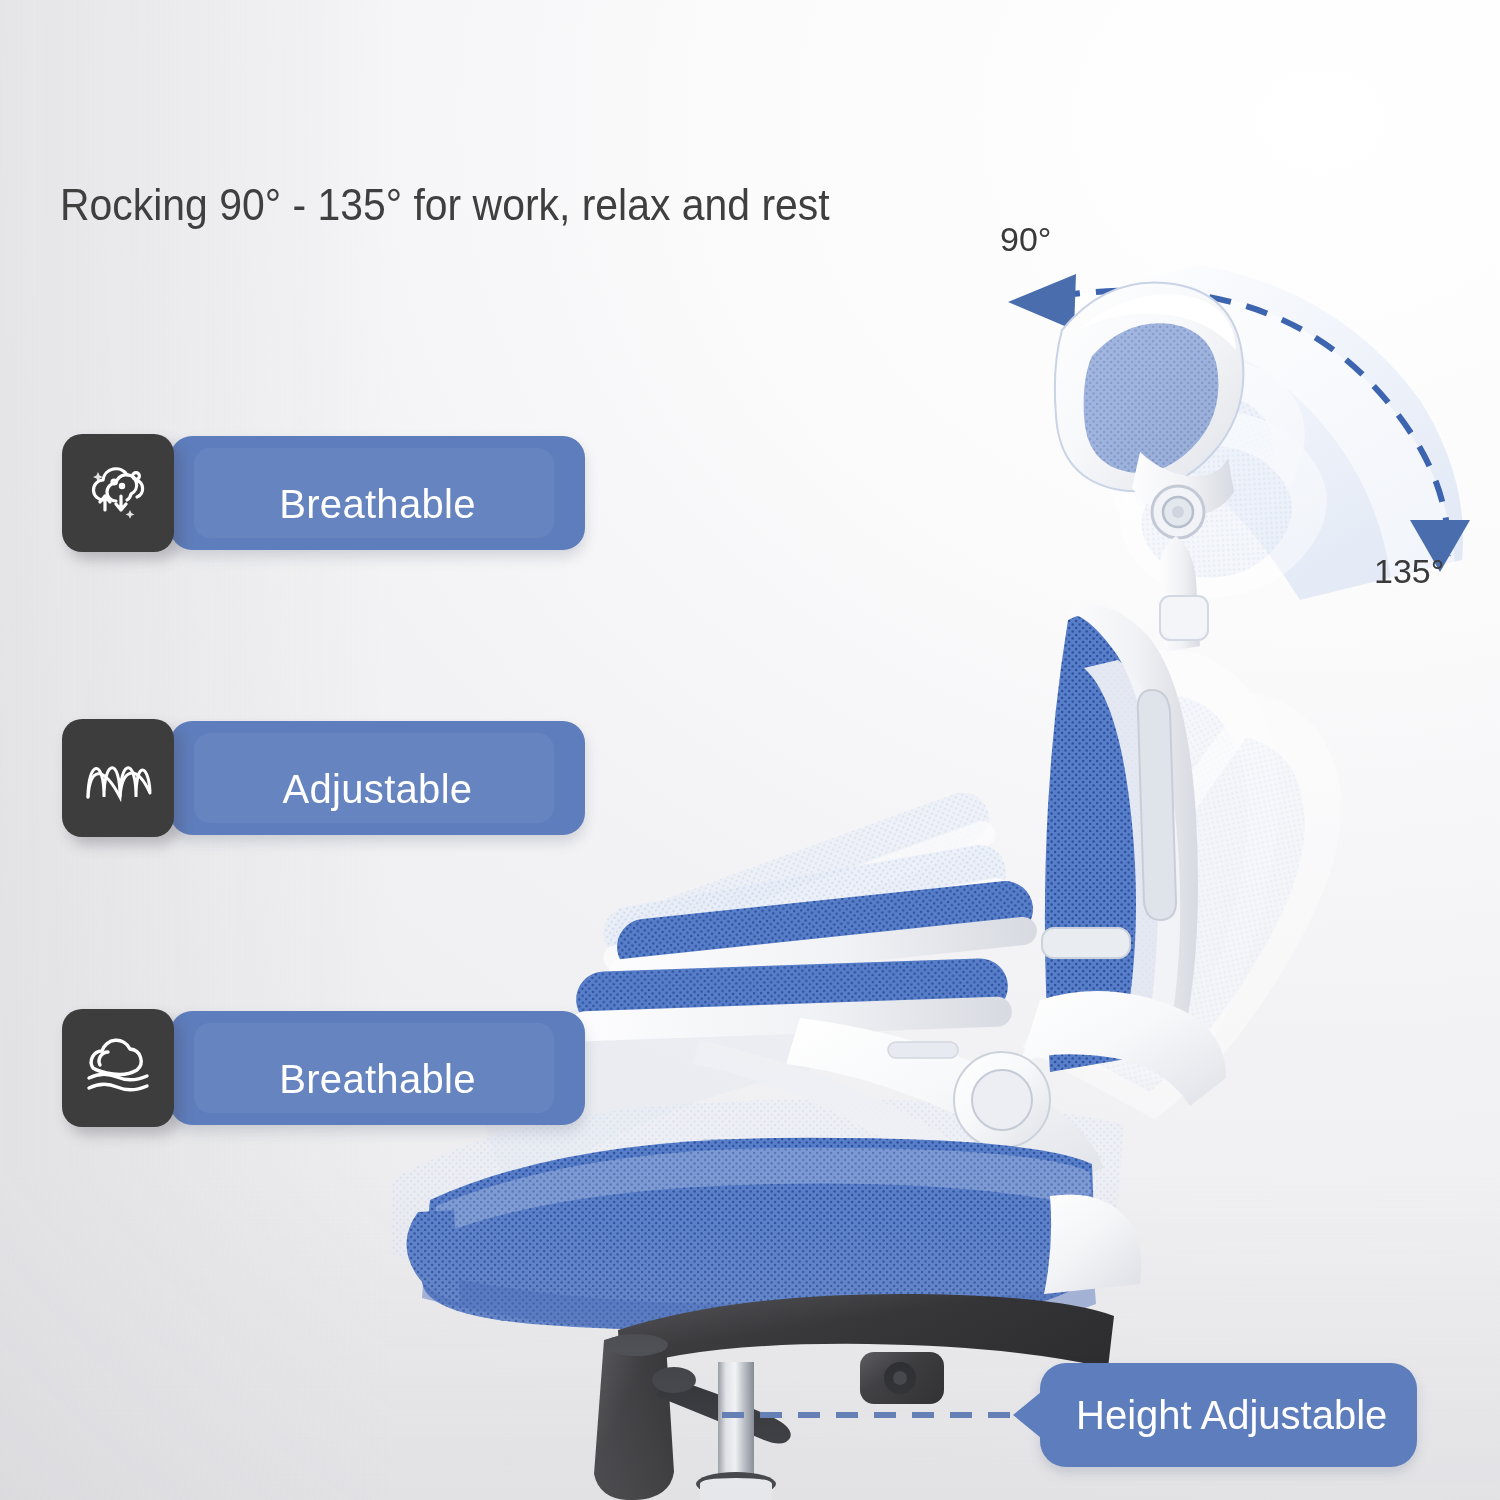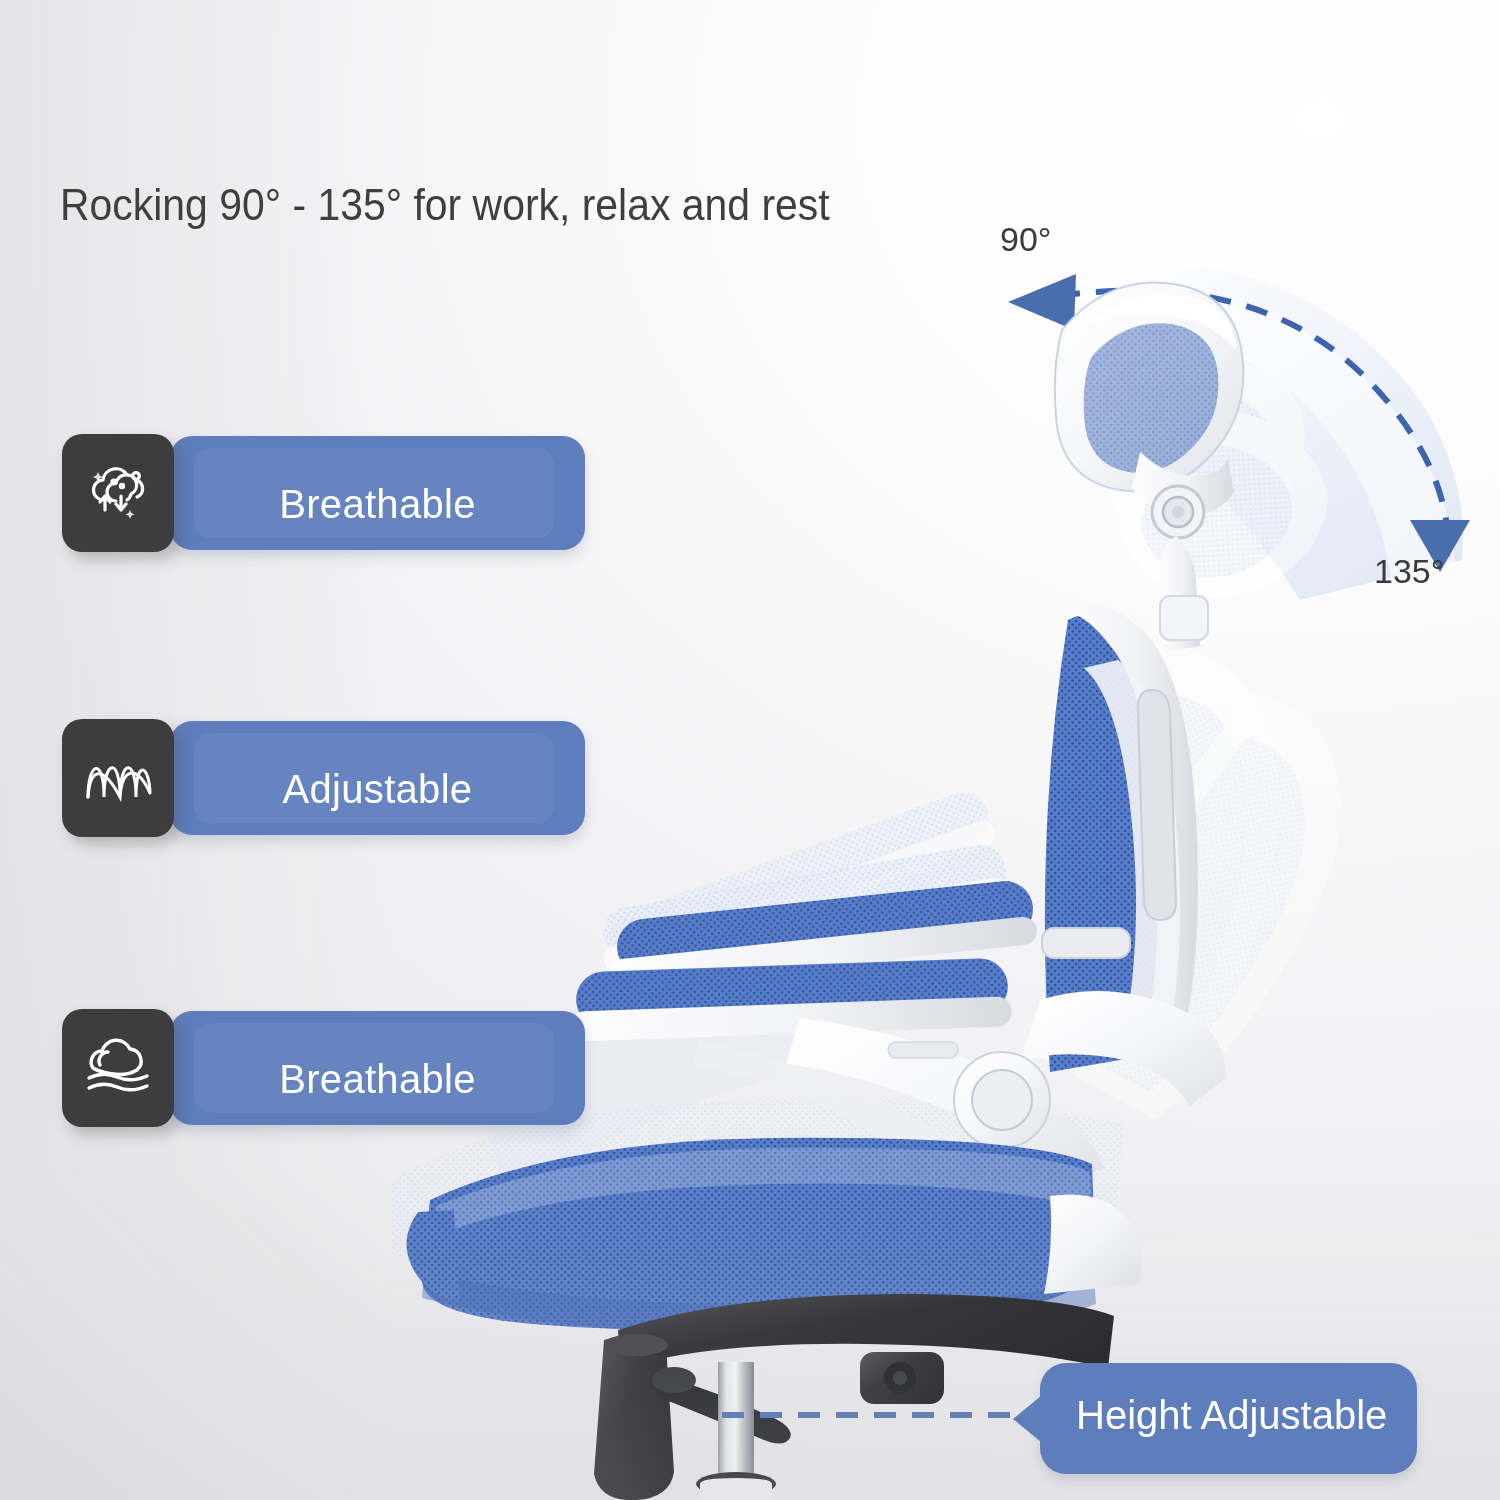--- a/index.html
+++ b/index.html
@@ -69,21 +69,21 @@
   .angle{
     position:absolute;color:#3a3a3a;font-size:34px;font-weight:400;
     white-space:nowrap;line-height:1;
   }
   #angle-90{left:1000px;top:222px;}
   #angle-135{left:1374px;top:554px;}
 
   
   #height-callout{
     position:absolute;left:1040px;top:1363px;
-    height:104px;padding:0 30px 7px 36px;
+    height:104px;padding:0 30px 0 36px;
     background:#5e7dbc;border-radius:26px;
     display:flex;align-items:center;
     color:#fff;font-size:40px;font-weight:400;white-space:nowrap;
     box-shadow:0 6px 12px rgba(95,105,130,.22);
   }
   #height-callout .tail{
     position:absolute;left:-27px;top:50%;margin-top:-23px;
     width:0;height:0;
     border-top:23px solid transparent;
     border-bottom:23px solid transparent;

